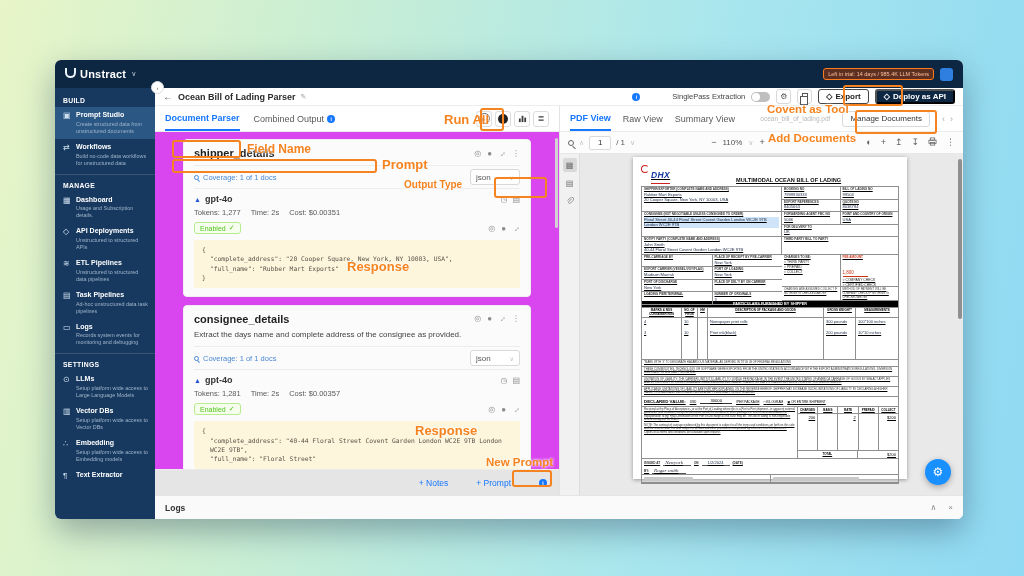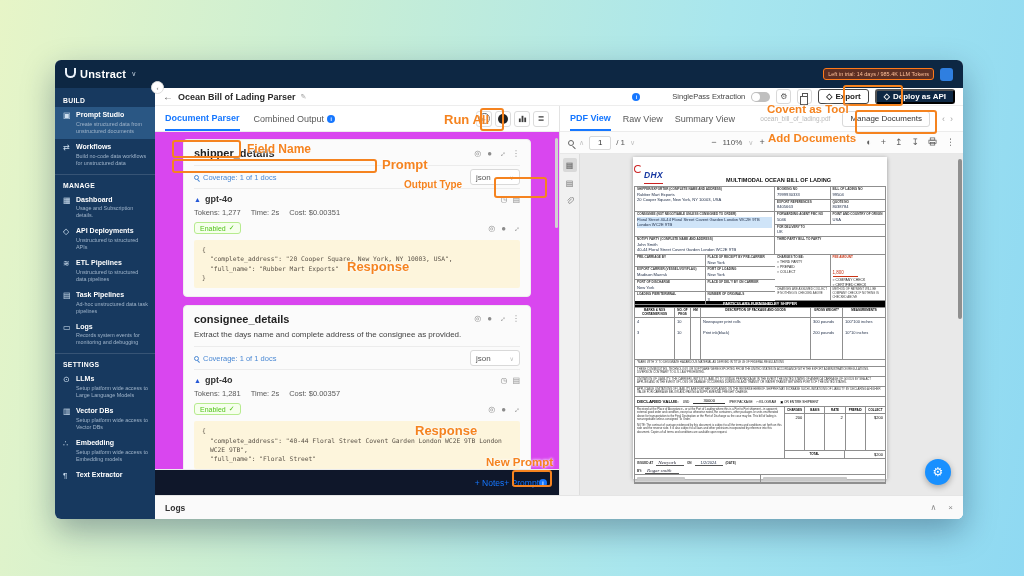--- a/index.html
+++ b/index.html
@@ -81,21 +81,21 @@
   .model-logo { color:#2457d6; font-size:7px; }
   .model-name { font-size:9px; font-weight:bold; color:#333; }
   .m-icons { margin-left:auto; display:flex; gap:5px; color:#8c8c8c; font-size:8px; }
   .stats-row { display:flex; gap:10px; font-size:7.5px; color:#595959; margin-top:4px; }
   .badge-row { display:flex; align-items:center; margin-top:5px; }
   .en-badge { font-size:7px; color:#52c41a; border:1px solid #b7eb8f; background:#f6ffed; border-radius:3px; padding:1px 5px; display:flex; gap:3px; align-items:center; }
   .b-icons { margin-left:auto; display:flex; gap:6px; color:#8c8c8c; font-size:8px; align-items:center; }
   .resp { margin-top:6px; background:#fdf5dc; border-radius:2px; padding:5px 8px; font-family:"DejaVu Sans Mono", monospace;
     font-size:6.3px; color:#5a5247; line-height:1.5; }
   .resp .ind { padding-left:8px; }
-  .lp-footer { height:26px; flex:none; border-top:1px solid #ececec; display:flex; align-items:center; justify-content:flex-end; gap:0; padding:0 12px; background:#0f172a; }
+  .lp-footer { height:26px; flex:none; border-top:1px solid #ececec; display:flex; align-items:center; justify-content:flex-end; gap:28px; padding:0 12px; background:#e5e5e5; }
   .link-btn { font-size:8.5px; color:#1677ff; cursor:pointer; display:flex; align-items:center; gap:3px; }
   .lp-scrollbar { position:absolute; right:1px; top:32px; width:3px; height:90px; background:#d2d2d2; border-radius:2px; }
   
   .right-panel { flex:1; display:flex; flex-direction:column; min-width:0; position:relative; }
   .rp-tabs { height:26px; flex:none; display:flex; align-items:center; gap:12px; padding:0 10px; border-bottom:1px solid #ececec; }
   .filename { margin-left:auto; font-size:6.5px; color:#b9b9b9; }
   .manage-btn { height:16px; border:1px solid #d9d9d9; border-radius:3px; background:#fff; font-size:8px; color:#333;
     display:flex; align-items:center; padding:0 7px; cursor:pointer; }
   .pager { color:#a9a9a9; font-size:9px; display:flex; gap:5px; }
   .pdf-toolbar { height:22px; flex:none; background:#fcfcfc; border-bottom:1px solid #e8e8e8; display:flex; align-items:center; padding:0 8px; gap:5px; font-size:8px; color:#555; }
@@ -112,21 +112,21 @@
   .strip-btn { width:14px; height:14px; display:flex; align-items:center; justify-content:center; font-size:8px; color:#666; border-radius:2px; cursor:pointer; }
   .strip-btn.active { background:#d9d9d9; }
   .rp-scrollbar { position:absolute; right:1px; top:5px; width:4px; height:160px; background:#8f8f8f; border-radius:2px; }
   .fab { position:absolute; right:12px; bottom:10px; width:26px; height:26px; border-radius:50%; background:#1890ff;
     color:#fff; display:flex; align-items:center; justify-content:center; font-size:12px; box-shadow:0 2px 6px rgba(0,0,0,.3); cursor:pointer; }
   
   .logs-bar { height:24px; flex:none; border-top:1px solid #e5e5e5; background:#fafafa; display:flex; align-items:center; padding:0 10px; }
   .logs-label { font-size:8.5px; font-weight:bold; color:#333; }
   .logs-icons { margin-left:auto; display:flex; gap:12px; color:#8a8a8a; font-size:8px; }
   
-  .page { position:absolute; left:73px; top:3px; width:254px; height:322px; background:#fff; box-shadow:0 1px 4px rgba(0,0,0,.35); padding:7px 1px 5px; }
+  .page { position:absolute; left:73px; top:3px; width:274px; height:322px; background:#fff; box-shadow:0 1px 4px rgba(0,0,0,.35); padding:7px 8px 5px;text-decoration:underline; }
   .pdf-head { display:flex; align-items:flex-end; gap:8px; margin-bottom:2px; }
   .dhx { position:relative; padding-left:10px; }
   .dhx-arcs { position:absolute; left:0; top:1px; width:8px; height:8px; border:1.5px solid #c22; border-right-color:transparent; border-radius:50%; }
   .dhx-text { color:#1536a0; font-weight:bold; font-style:italic; font-size:8.5px; letter-spacing:.4px; }
   .dhx-under { display:block; height:1.5px; background:#c22; margin-top:.5px; }
   .pdf-title { font-size:5.6px; font-weight:bold; color:#111; margin:0 auto 1px; }
   .pgrid { border:1px solid #8f8f8f; }
   .prow { display:flex; }
   .pcol { display:flex; flex-direction:column; flex:1; min-width:0; }
   .pc2 { border-right:1px solid #8f8f8f; border-bottom:1px solid #8f8f8f; padding:1px 2px; overflow:hidden; flex:1; min-width:0; }

